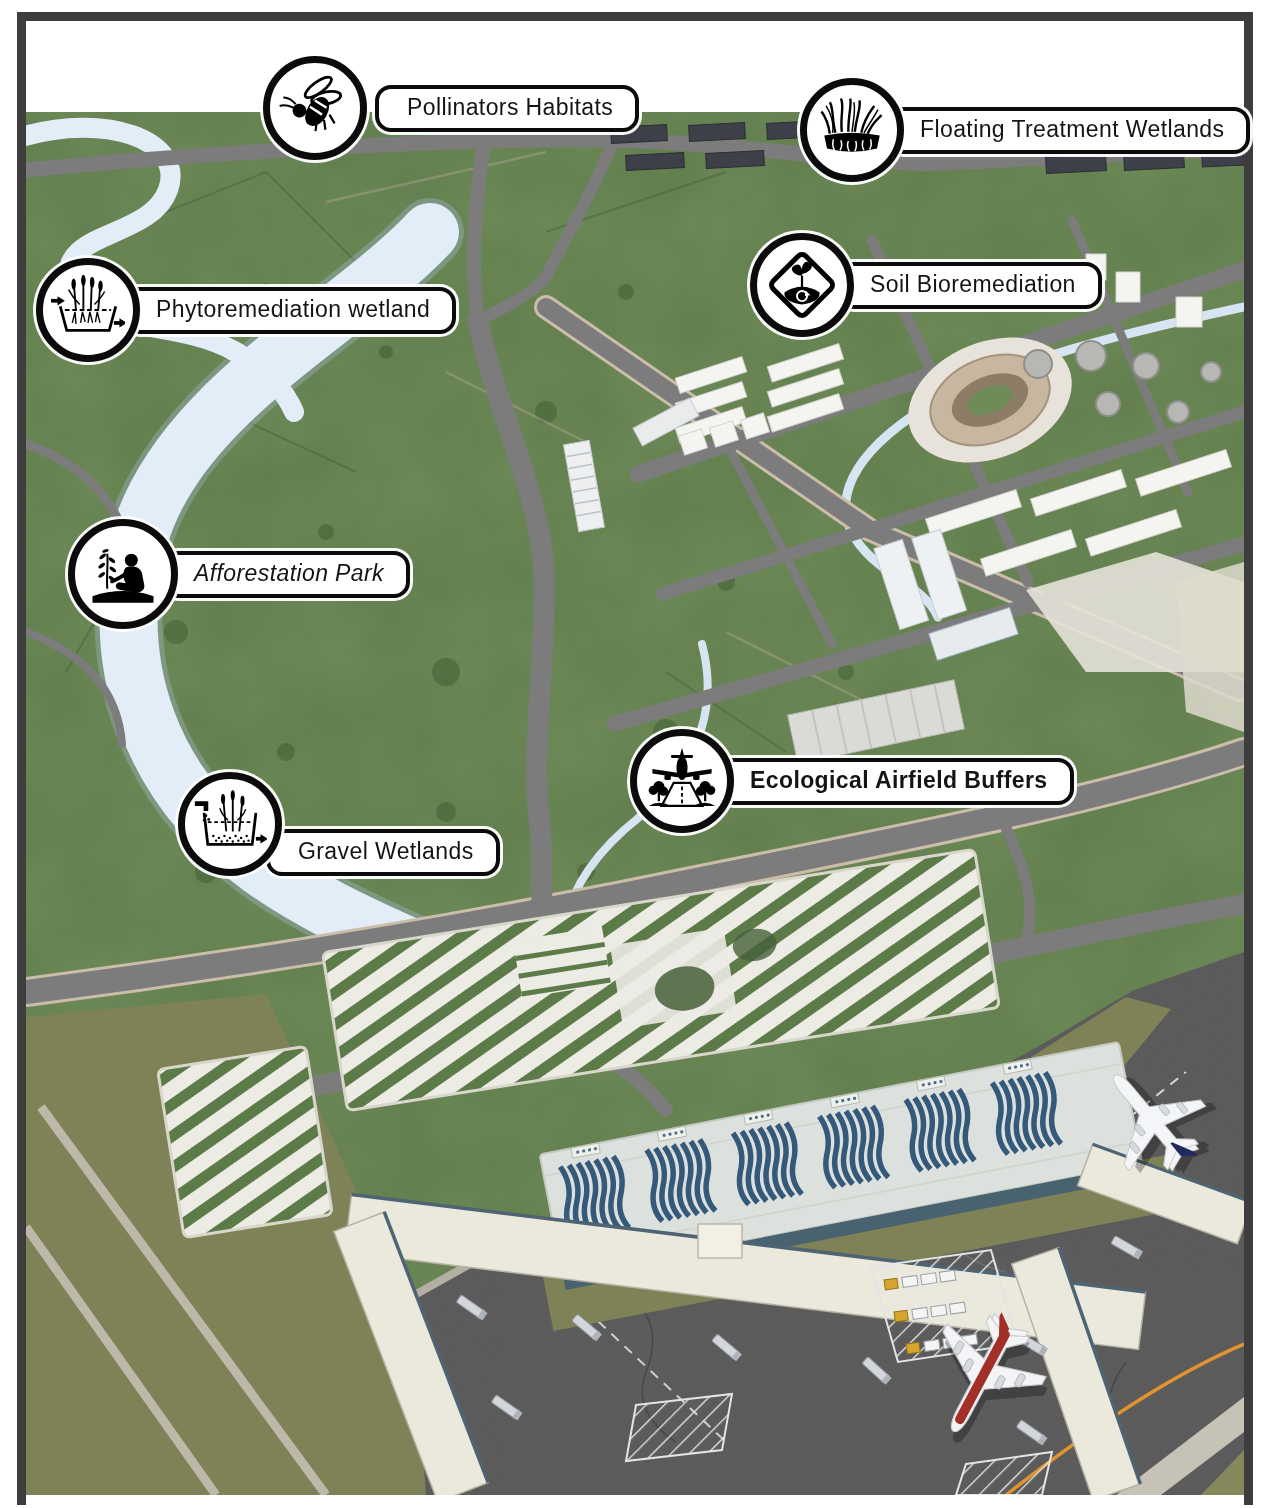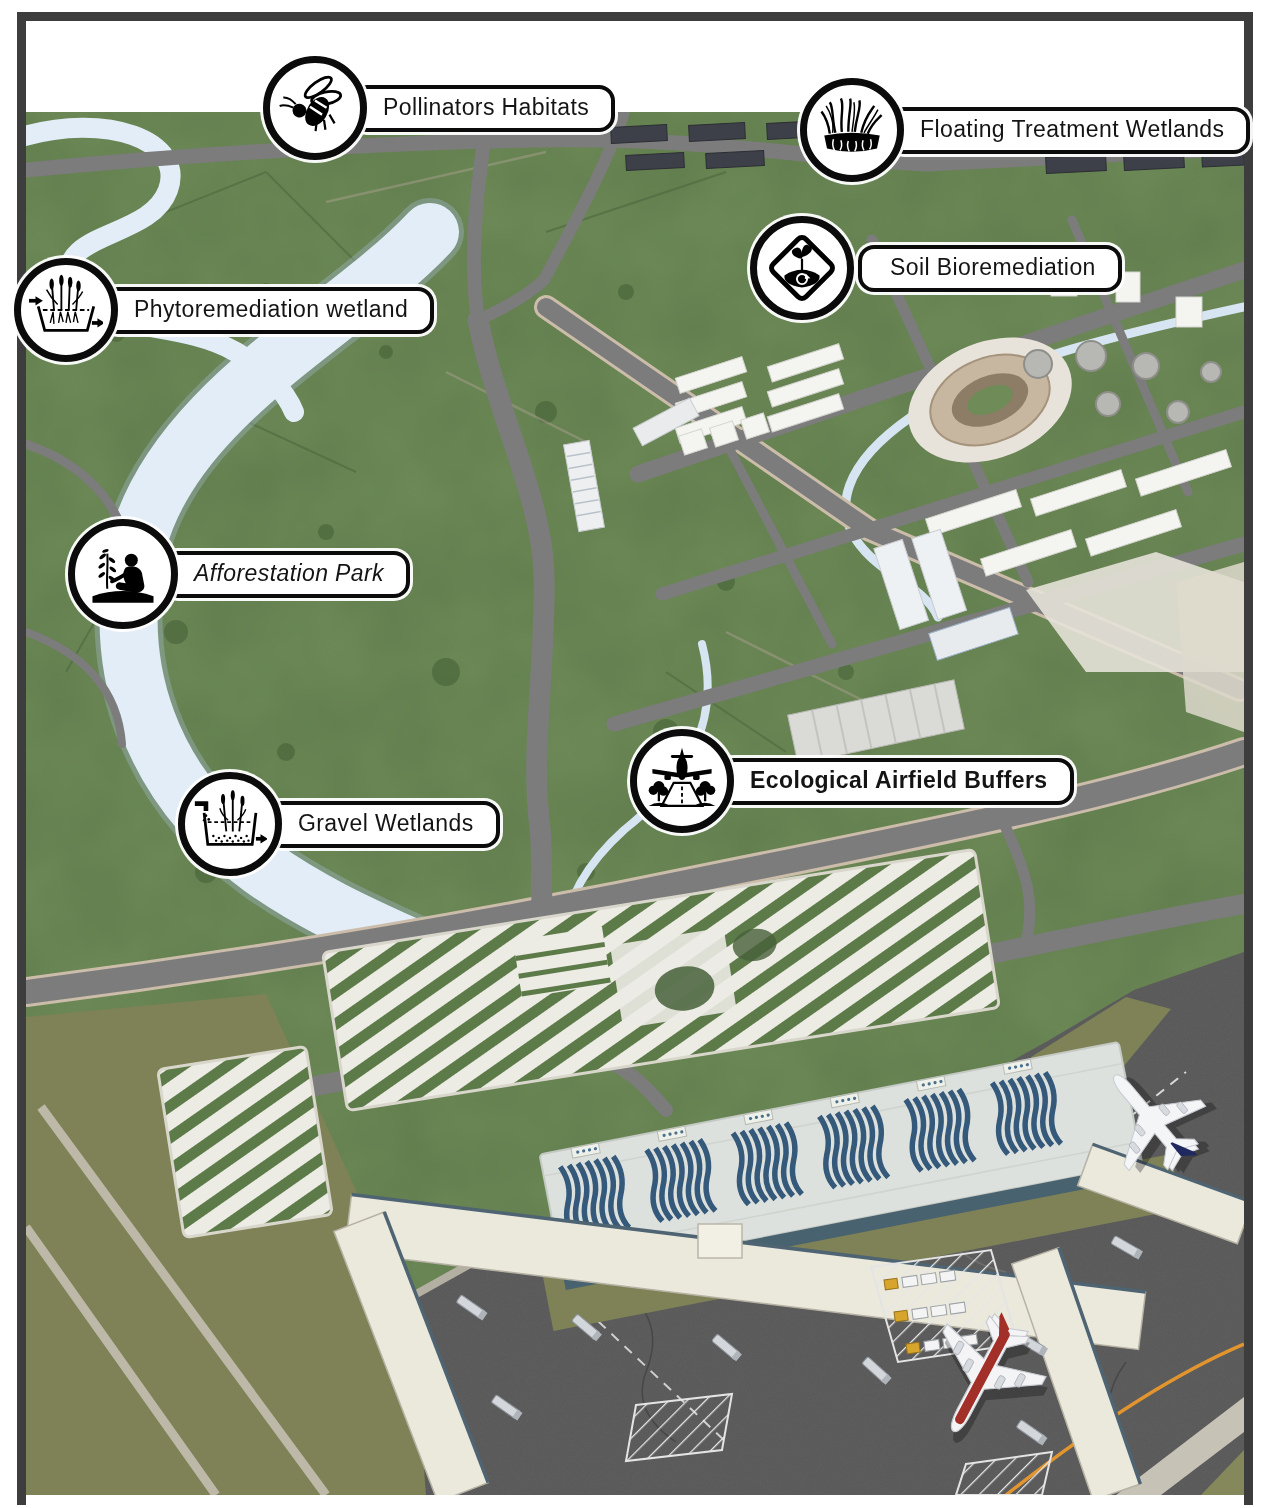--- a/index.html
+++ b/index.html
@@ -14,27 +14,27 @@
   .icon-circle{flex:none;width:104px;height:104px;border-radius:50%;
     background:#fff;border:7px solid #0b0b0b;box-sizing:border-box;
     display:flex;align-items:center;justify-content:center;z-index:2;
     box-shadow:0 0 0 3px rgba(255,255,255,.95);}
   .icon-circle svg{width:74px;height:74px;}
   .pill{margin-left:-16px;background:#fff;border:4px solid #0b0b0b;
     border-radius:16px;padding:5px 22px 7px 28px;font-size:23px;
     letter-spacing:.4px;color:#141414;white-space:nowrap;z-index:1;
     box-shadow:0 0 0 3px rgba(255,255,255,.95);}
   .pill.bold{font-weight:bold;text-align:center;}
-  #co-pollinators{left:263px;top:56px;}
+  #co-pollinators{left:263px;top:56px;gap:24px;}
   #co-floating{left:800px;top:78px;}
-  #co-phyto{left:14px;top:258px;}
-  #co-soil{left:750px;top:216px;gap:20px;}
+  #co-phyto{left:36px;top:258px;}
+  #co-soil{left:750px;top:233px;}
   #co-afforest{left:68px;top:519px;font-style:italic;}
   #co-afforest .icon-circle{width:110px;height:110px;}
-  #co-gravel{left:178px;top:772px;}
+  #co-gravel{left:178px;top:772px;align-items:flex-end;}
   #co-eco{left:630px;top:729px;}
 </style>
 </head>
 <body>
 
 <div class="frame" id="frame-top"></div>
 <div class="frame" id="frame-left"></div>
 <div class="frame" id="frame-right"></div>
 
 <svg id="scene" viewBox="0 0 1218 1383" preserveAspectRatio="none">

